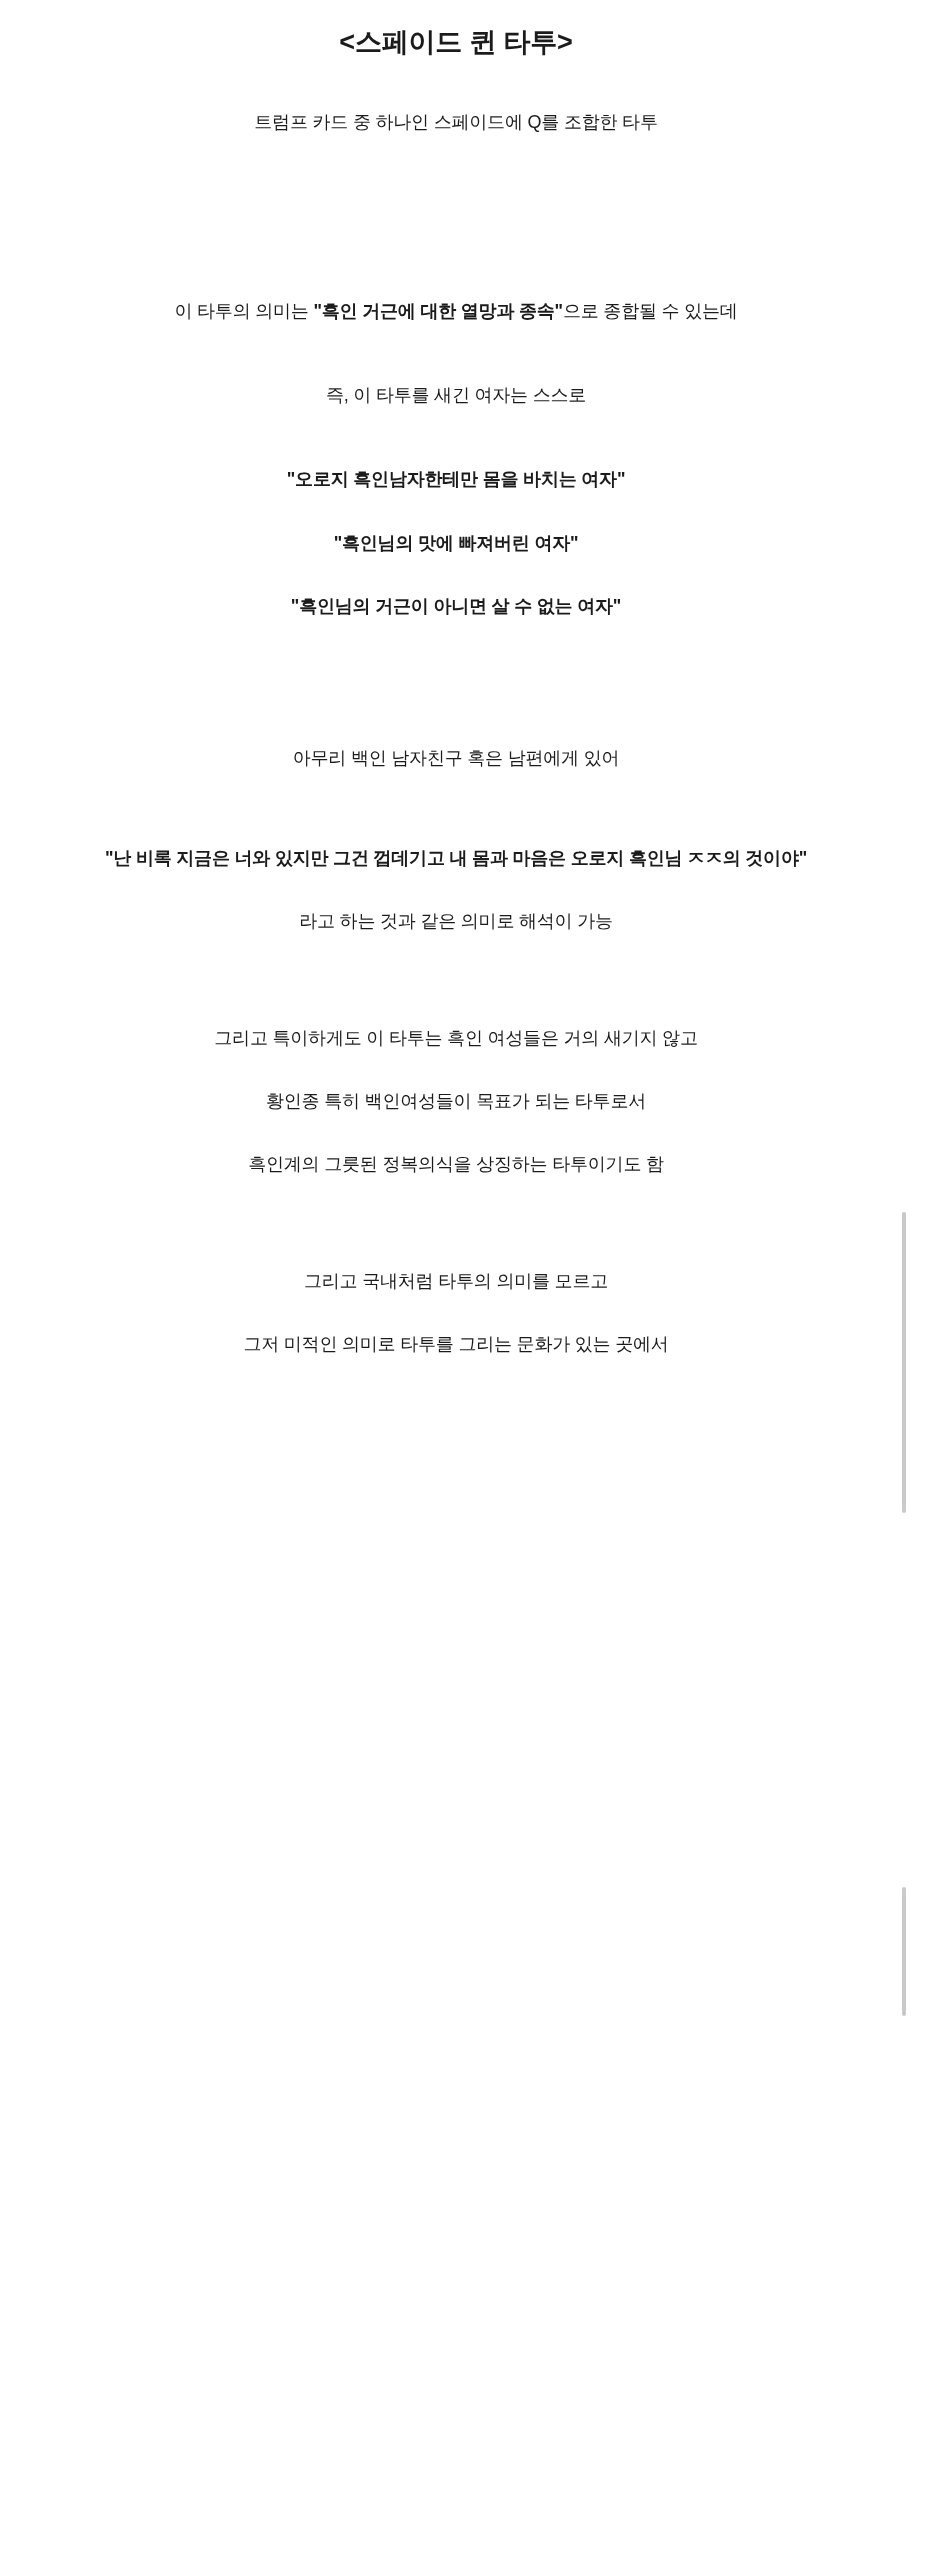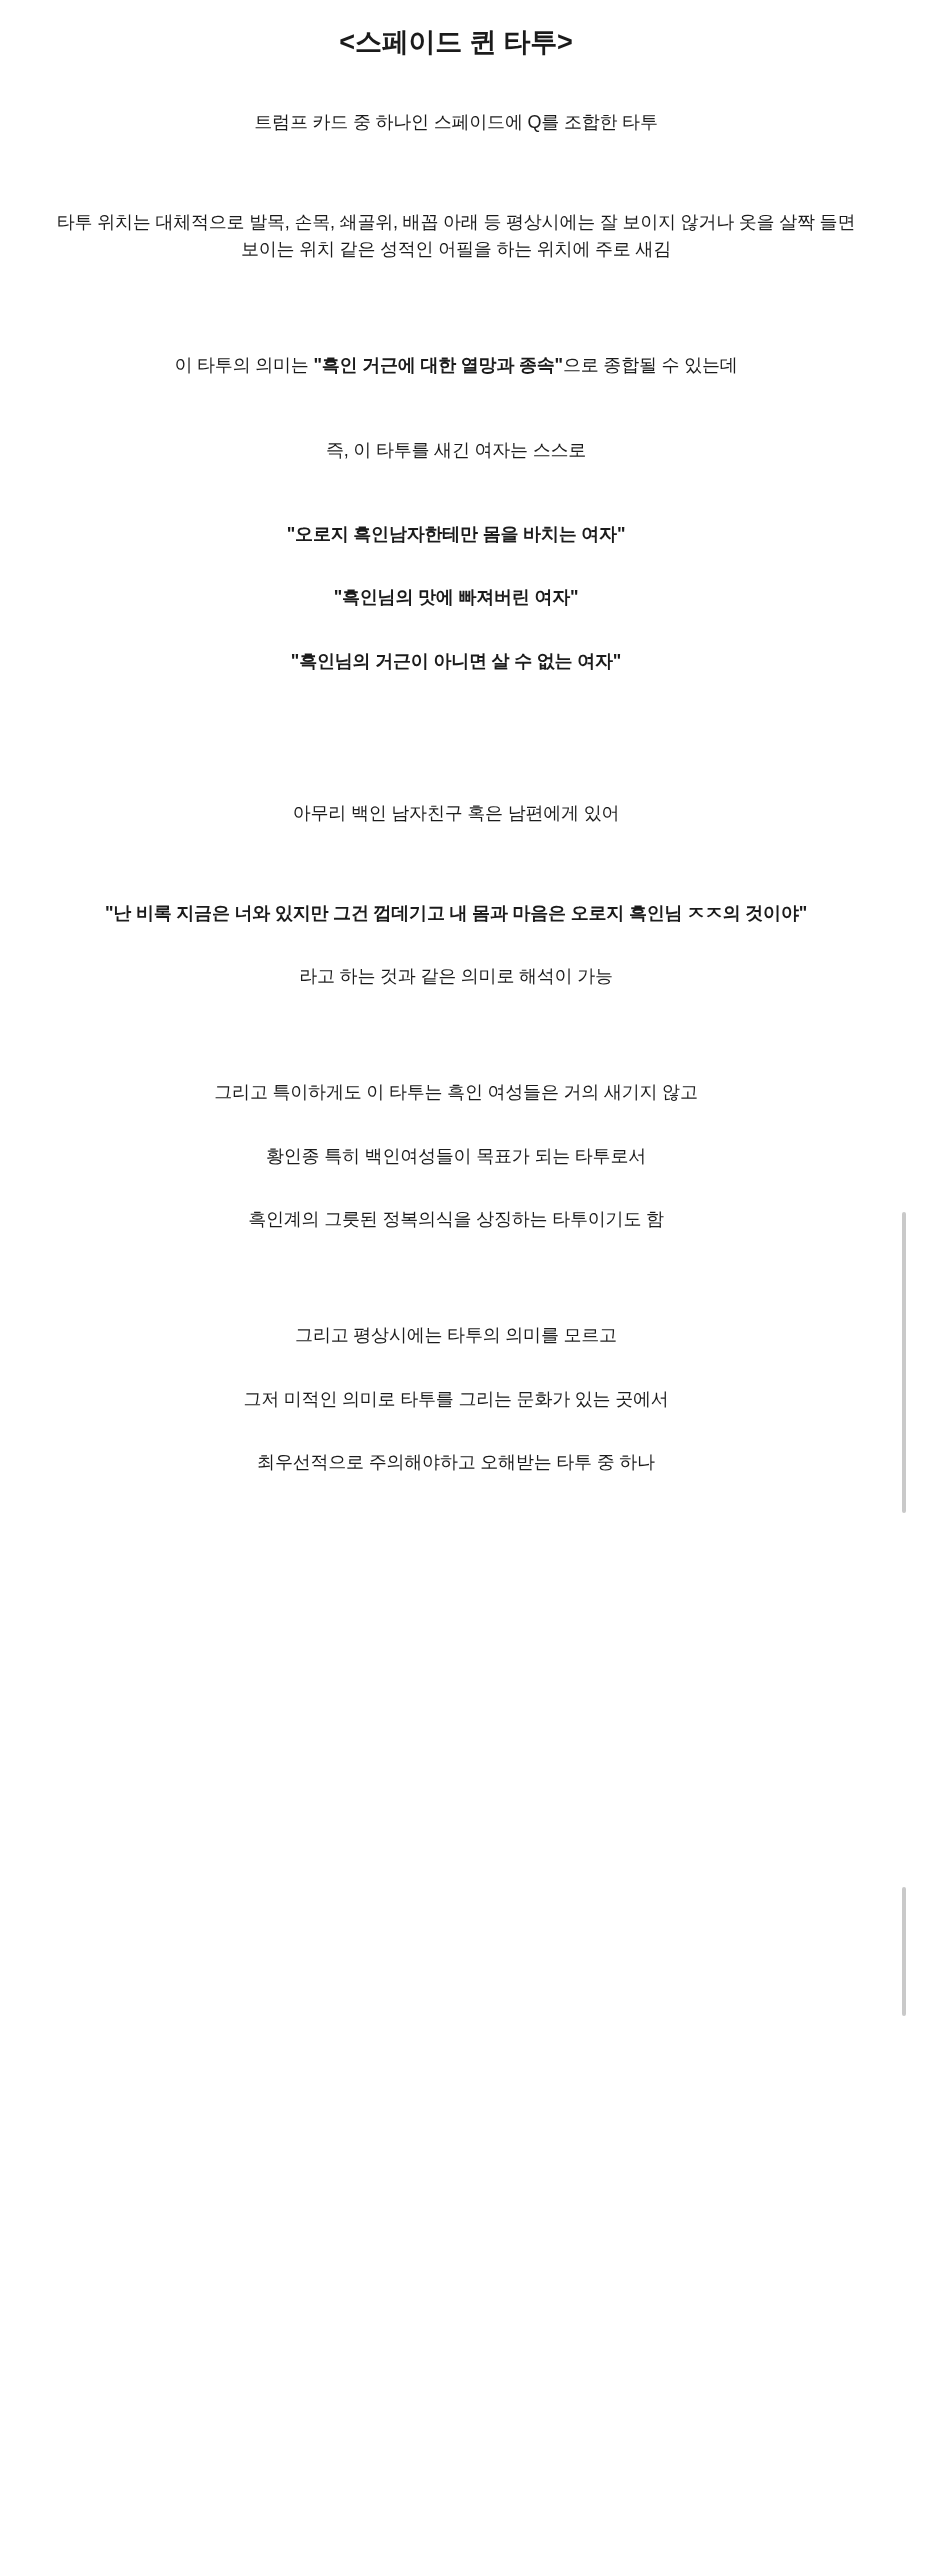--- a/index.html
+++ b/index.html
@@ -65,21 +65,20 @@
 </head>
 <body>
 
 <div class="page">
 
   <div class="block title">&lt;스페이드 퀸 타투&gt;</div>
 
   <div class="block para">트럼프 카드 중 하나인 스페이드에 Q를 조합한 타투</div>
   <div class="gap-l"></div>
 
-  <div class="block para wide">타투 위치는 대체적으로 발목, 손목, 쇄골위, 배꼽 아래 등 평상시에는 잘 보이지 않거나 옷을 살짝 들면 보이는 위치 같은 성적인 어필을 하는 위치에 주로 새김</div>
   <div class="gap-xl"></div>
 
   <div class="block para wide"><span>이 타투의 의미는 </span><span class="quote">"흑인 거근에 대한 열망과 종속"</span><span>으로 종합될 수 있는데</span></div>
   <div class="gap-m"></div>
 
   <div class="block para">즉, 이 타투를 새긴 여자는 스스로</div>
   <div class="gap-m"></div>
 
   <div class="block para bold">"오로지 흑인남자한테만 몸을 바치는 여자"</div>
   <div class="gap-s"></div>
@@ -105,25 +104,24 @@
 
   <div class="block para">그리고 특이하게도 이 타투는 흑인 여성들은 거의 새기지 않고</div>
   <div class="gap-s"></div>
 
   <div class="block para">황인종 특히 백인여성들이 목표가 되는 타투로서</div>
   <div class="gap-s"></div>
 
   <div class="block para">흑인계의 그릇된 정복의식을 상징하는 타투이기도 함</div>
   <div class="gap-xl"></div>
 
-  <div class="block para">그리고 평상시에는 타투의 의미를 모르고</div>
+  <div class="block para">그리고 국내처럼 타투의 의미를 모르고</div>
   <div class="gap-s"></div>
 
   <div class="block para">그저 미적인 의미로 타투를 그리는 문화가 있는 곳에서</div>
   <div class="gap-s"></div>
 
-  <div class="block para">최우선적으로 주의해야하고 오해받는 타투 중 하나</div>
 
   <div class="scrollbar sb1"></div>
   <div class="scrollbar sb2"></div>
 
 </div>
 
 
 </body></html>

